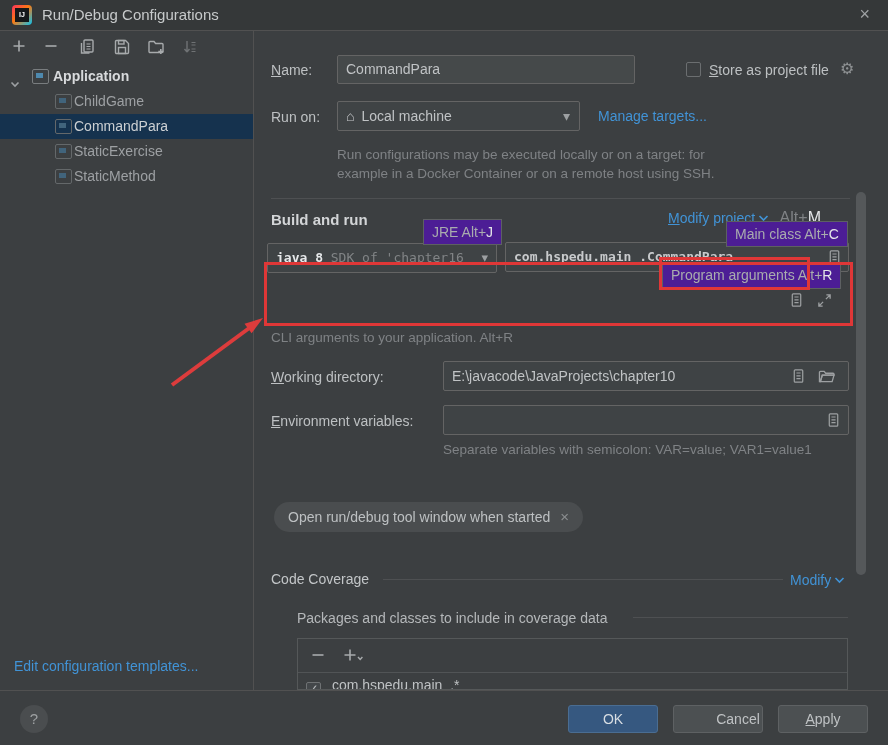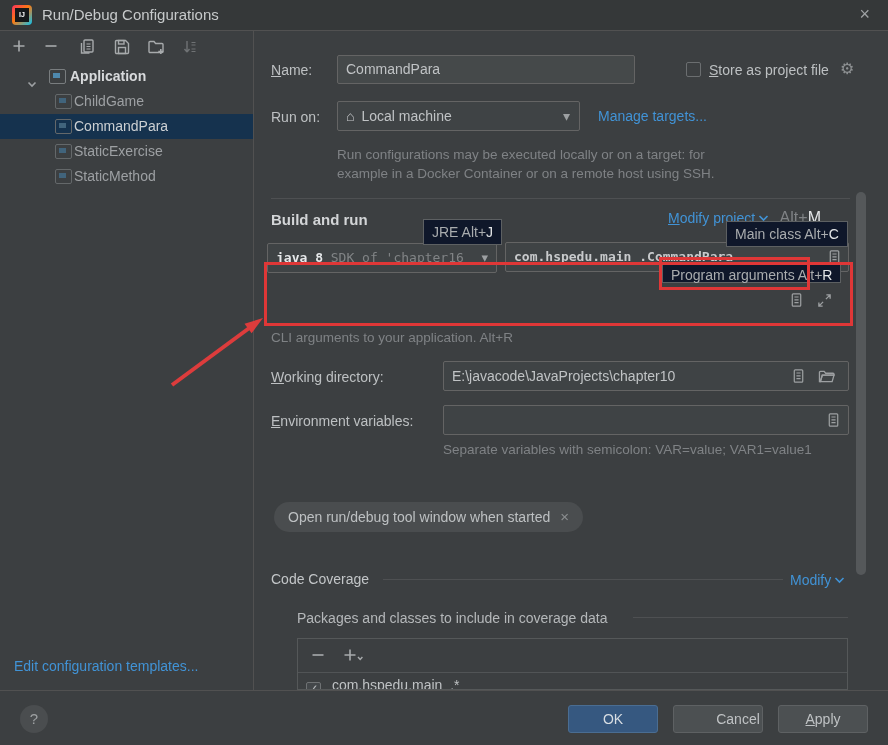--- a/index.html
+++ b/index.html
@@ -16,38 +16,38 @@
   .logo-inner{position:absolute;left:3px;top:3px;width:14px;height:14px;background:#15181a;
     color:#fff;font-size:7px;font-weight:bold;line-height:14px;text-align:center;letter-spacing:0;}
   .title-text{position:absolute;left:42px;top:0;height:30px;line-height:30px;font-size:15px;color:#c7cacb;}
   .close-x{position:absolute;right:18px;top:0;height:30px;line-height:28px;font-size:18px;color:#9ea1a3;cursor:pointer;}
   
   .leftpanel{position:absolute;left:0;top:31px;width:253px;height:659px;background:#3c3f41;border-right:1px solid #515151;}
   .lp-toolbar{position:absolute;left:0;top:0;width:100%;height:31px;}
   .tb-icon{position:absolute;top:7px;width:18px;height:18px;color:#a7aaac;}
   .tb-icon svg{display:block;}
   .tree-row{position:absolute;left:0;width:253px;height:25px;line-height:25px;font-size:14px;color:#9da0a3;}
-  .tree-row.root{color:#d8dadc;font-weight:bold;margin-left:17px;}
+  .tree-row.root{color:#d8dadc;font-weight:bold;}
   .tree-row.selected{background:#15324e;color:#ccd0d3;}
   .chevron{position:absolute;left:10px;top:8px;}
   .app-icon{position:absolute;width:15px;height:13px;border:1px solid #797d7f;border-radius:2px;top:5px;}
   .app-icon i{position:absolute;left:3px;top:3px;width:7px;height:5px;background:#4e89ae;display:block;}
   .app-icon.dim{border-color:#64686a;}
   .app-icon.dim i{background:#41647c;}
   .edit-templates{position:absolute;left:14px;top:627px;font-size:14px;color:#4193d6;cursor:pointer;}
   
   .label{font-size:14px;color:#bdc0c2;}
   .mn{display:inline-block;}
   .mn::first-letter{text-decoration:underline;}
   .field{background:#45494a;border:1px solid #646464;border-radius:2px;box-sizing:border-box;
     font-size:14px;color:#c0c3c5;padding:0 8px;overflow:hidden;white-space:nowrap;}
   .mono{font-family:"DejaVu Sans Mono",monospace;font-size:13px;}
   .link{color:#4193d6;font-size:14px;cursor:pointer;}
   .dim{color:#7f8285;}
-  .hintbox{position:absolute;background:#0f172a;border:1px solid #5d6062;box-sizing:border-box;
+  .hintbox{position:absolute;background:#4c1d95;border:1px solid #5d6062;box-sizing:border-box;
     font-size:14px;color:#a9acae;padding:2px 8px;line-height:20px;white-space:nowrap;z-index:2;}
   .hintkey{color:#e4e6e8;}
   .sep{position:absolute;height:1px;background:#4e5052;}
   .caret-blue{display:inline-block;vertical-align:1px;margin-left:3px;}
   
   .chip{position:absolute;left:274px;top:502px;height:30px;border-radius:15px;background:#4a4d4f;
     line-height:30px;padding:0 14px;font-size:14px;color:#bdc0c2;}
   .chip .x{color:#8b8e90;margin-left:10px;font-size:15px;cursor:pointer;}
   
   .cov-panel{position:absolute;left:297px;top:638px;width:551px;height:52px;border:1px solid #555859;
@@ -219,21 +219,21 @@
         <rect x="3.5" y="1.5" width="9" height="13" rx="1"></rect>
         <path d="M5.8 4.8h4.4M5.8 7.8h4.4M5.8 10.8h4.4"></path>
       </svg>
   </span>
   <span class="abs f-icons" style="left:817px;top:293px;">
     <svg width="15" height="15" viewBox="0 0 16 16" fill="none" stroke="#9da0a2" stroke-width="1.4">
         <path d="M9.5 6.5L14 2M10 2h4v4M6.5 9.5L2 14M2 10v4h4"></path>
       </svg>
   </span>
 
-  <div class="hintbox" style="left:662px;top:262px;height:21px;">
+  <div class="hintbox" style="left:662px;top:262px;height:27px;">
     <span>Program arguments</span>
     <span> </span><span>Alt+</span><span class="hintkey">R</span>
   </div>
 
   <span class="abs dim" style="left:271px;top:330px;font-size:13.5px;">CLI arguments to your application. Alt+R</span>
 
   <span class="abs label mn" style="left:271px;top:369px;">Working directory:</span>
   <div class="abs field" style="left:443px;top:361px;width:406px;height:30px;line-height:28px;background:#3f4345;padding-right:60px;">E:\javacode\JavaProjects\chapter10</div>
   <span class="abs f-icons" style="left:791px;top:368px;">
     <svg width="15" height="16" viewBox="0 0 16 16" fill="none" stroke="#9da0a2" stroke-width="1.3">

